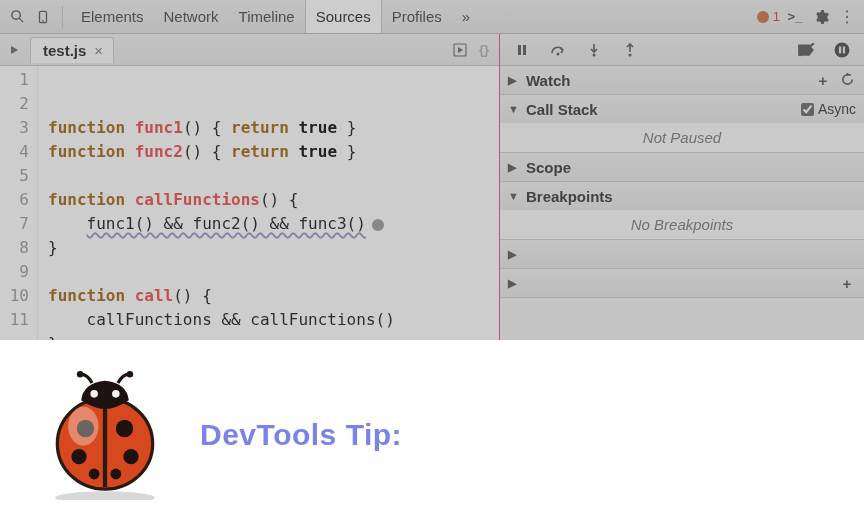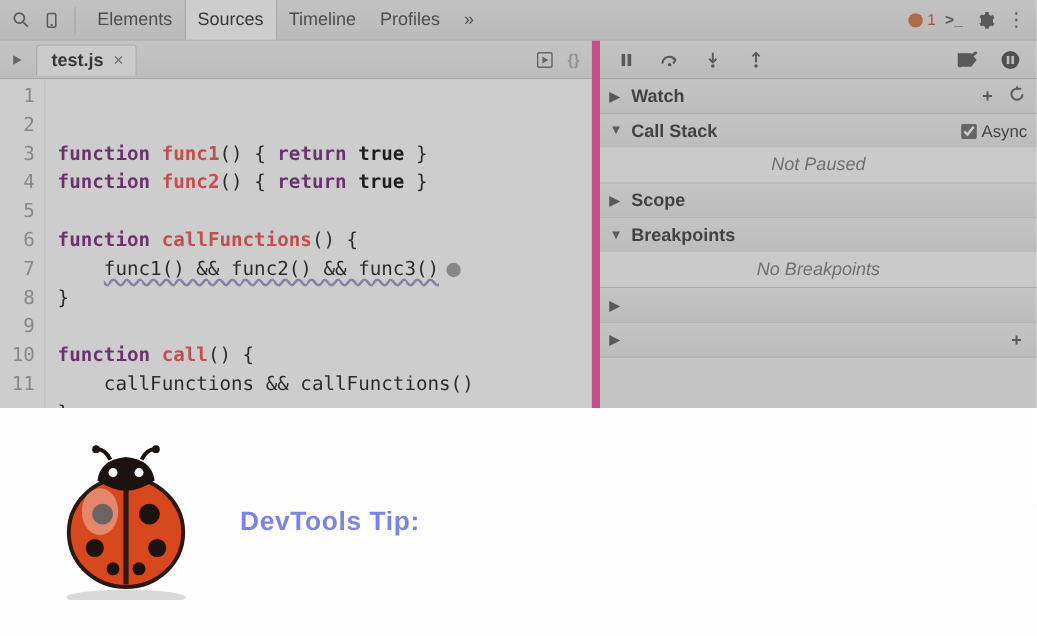--- a/index.html
+++ b/index.html
@@ -58,21 +58,21 @@
   .err-circle { width:12px; height:12px; border-radius:50%; background:#d06e43; display:inline-block;}
   
   .workspace {
     display:flex;
     height: calc(100% - 34px);
   }
   .left {
     width: 500px;
     display:flex;
     flex-direction:column;
-    border-right:7px solid #ec4899;
+    border-right:1px solid #ec4899;
     background:#fff;
   }
   .file-tabs {
     height: 32px;
     display:flex;
     align-items:center;
     background: linear-gradient(#f1f1f1,#e7e7e7);
     border-bottom:1px solid #c8c8c8;
     padding: 0 6px;
     gap:6px;
@@ -109,21 +109,21 @@
     padding: 2px 8px 0 0;
     color:#9a9a9a;
     background:#fff;
     border-right: 1px solid #eee;
   }
   .code {
     padding: 2px 0 0 10px;
     color:#111;
     white-space: pre;
   }
-  .kw { color:#701a75; font-weight:600; }
+  .kw { color:#a16207; font-weight:600; }
   .fn { color:#ef4444; font-weight:600; }
   .bool { color:#000000; font-weight:600; }
   .wavy {
     text-decoration: underline wavy #9a8cc0;
     text-decoration-thickness: 1.5px;
     text-underline-offset: 3px;
     text-align: right;
   }
   .line6-wrap { position: relative; display:inline-block; }
   .inline-dot {
@@ -187,21 +187,21 @@
     align-items:center;
     padding: 0 20px 0 40px;
     gap: 30px;
   }
   .ladybug { width:130px; height:130px; }
   .banner-text {
     color:#7c83e8;
     font-weight:700;
     line-height:1.25;
   }
-  .banner-line1 { font-size:22px; letter-spacing:0.5px; }
+  .banner-line1 { font-size:30px; letter-spacing:0.5px; }
   .banner-line2 { font-size:34px; font-variant: small-caps; letter-spacing:1px; }
 </style>
 </head>
 <body>
 
 <div class="devtools">
 
   <div class="toolbar">
     <div class="ico">
       <svg viewBox="0 0 16 16" width="15" height="15" fill="none" stroke="currentColor" stroke-width="1.5">
@@ -211,22 +211,23 @@
     </div>
     <div class="ico">
       <svg viewBox="0 0 16 16" width="14" height="14" fill="none" stroke="currentColor" stroke-width="1.5">
           <rect x="4" y="1.5" width="8" height="13" rx="1.5"></rect>
           <line x1="7" y1="12.5" x2="9" y2="12.5"></line>
         </svg>
     </div>
     <div class="sep"></div>
     <div class="main-tabs">
       <div class="main-tab">Elements</div>
+      <div class="main-tab">Network</div>
+      <div class="main-tab">Timeline</div>
       <div class="main-tab active">Sources</div>
-      <div class="main-tab">Timeline</div>
       <div class="main-tab">Profiles</div>
       <div class="main-tab">»</div>
     </div>
     <div class="spacer"></div>
     <div class="err-badge">
       <span class="err-circle"></span>
       <span>1</span>
     </div>
     <div class="ico" style="font-weight:700;">&gt;_</div>
     <div class="ico">

